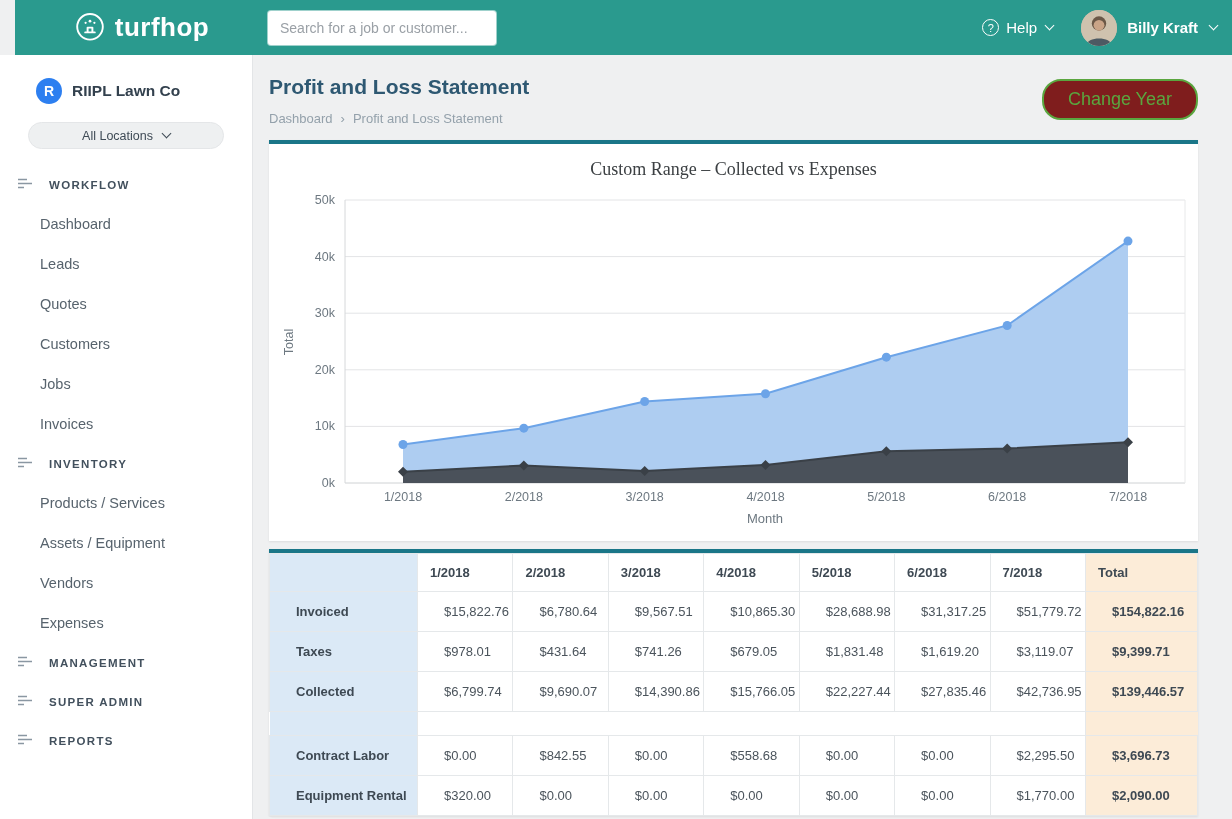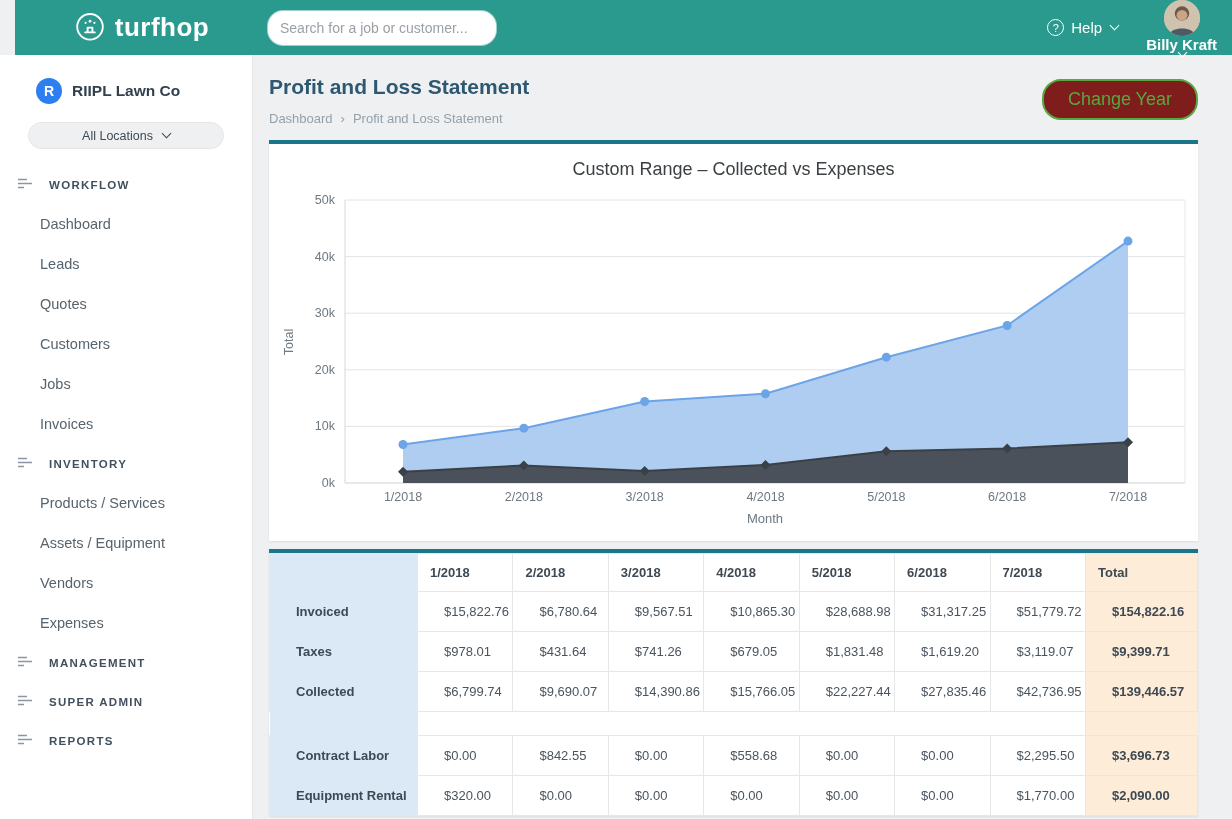--- a/index.html
+++ b/index.html
@@ -12,30 +12,30 @@
 
   
   .topbar {
     position:fixed; top:0; left:15px; width:1232px; height:55px;
     background:var(--topbar_teal,#2a9a8e);
     display:flex; align-items:center; z-index:10;
   }
   .brand { width:253px; display:flex; justify-content:center; align-items:center; gap:9px; }
   .brand-text { color:#fff; font-size:26px; font-weight:700; letter-spacing:.5px; }
   .search {
-    width:228px; height:34px; border:none; border-radius:15px; padding:0 12px;
+    width:228px; height:34px; border:none; border-radius:3px; padding:0 12px;
     font-size:14px; color:#444; outline:none; font-family:inherit;
     box-shadow:0 0 0 1px rgba(255,255,255,.55);
   }
   .search::placeholder { color:#9aa0a6; }
   .top-right { margin-left:auto; display:flex; align-items:center; gap:28px; padding-right:30px; color:#fff; }
   .help { display:flex; align-items:center; gap:7px; font-size:15px; cursor:pointer; }
   .help-q { width:17px; height:17px; border:1.5px solid #fff; border-radius:50%; font-size:11px;
             display:flex; align-items:center; justify-content:center; }
-  .user { display:flex; align-items:center; gap:0; font-size:15px; font-weight:700; cursor:pointer;flex-direction:column; }
+  .user { display:flex; align-items:center; gap:10px; font-size:15px; font-weight:700; cursor:pointer; }
   .avatar { width:36px; height:36px; border-radius:50%; overflow:hidden; background:#cbb9a4; }
   .avatar svg { display:block; }
   .chev { width:7px; height:7px; border-right:1.5px solid currentColor; border-bottom:1.5px solid currentColor;
           transform:rotate(45deg); display:inline-block; margin-top:-4px; margin-left:2px; }
 
   
   .sidebar {
     position:fixed; top:55px; left:0; width:253px; bottom:0;
     background:#fff; border-right:1px solid #e3e5e7; overflow:hidden;
   }
@@ -60,21 +60,21 @@
   .breadcrumb { margin-top:12px; font-size:13px; color:#94a1ab; display:flex; gap:8px; align-items:center; }
   .crumb.link { cursor:pointer; }
   .change-year {
     position:absolute; right:0; top:4px; padding:8px 24px; background:#7f1d1d;
     border:2px solid var(--button_green,#5aa63f); color:var(--button_green,#5aa63f);
     border-radius:19px; font-size:18px; cursor:pointer; font-family:inherit;
   }
 
   .card { background:#fff; border-top:4px solid var(--card_accent,#1a7688); box-shadow:0 1px 2px rgba(0,0,0,.08); }
   .chart-card { margin-bottom:8px; padding-bottom:4px; }
-  .chart-title { margin:15px 0 5px; text-align:center; font-size:18px; font-weight:500; color:#3c4043; }
+  .chart-title { margin:15px 0 5px; text-align:center; font-size:18px; font-weight:500; color:#3c4043;font-family:Liberation Serif, serif; }
   #chart { display:block; }
   #chart text { font-family:"Liberation Sans", sans-serif; }
 
   
   .table-card table { width:100%; border-collapse:collapse; table-layout:fixed; font-size:13px; }
   .table-card th, .table-card td { border:1px solid #e5e8ea; padding:0 12px; text-align:left; overflow:hidden; white-space:nowrap; }
   .table-card thead th { height:38px; font-weight:700; color:#3e4953; background:#fff; }
   .table-card td { height:40px; color:#4b545c; font-weight:400;padding-left:26px; }
   .table-card .lbl { background:var(--label_col_bg,#dbe9f6); font-weight:700; color:#3e4953; }
   .table-card .total { background:var(--total_col_bg,#fcecd8); font-weight:700; color:#3e4953; }

